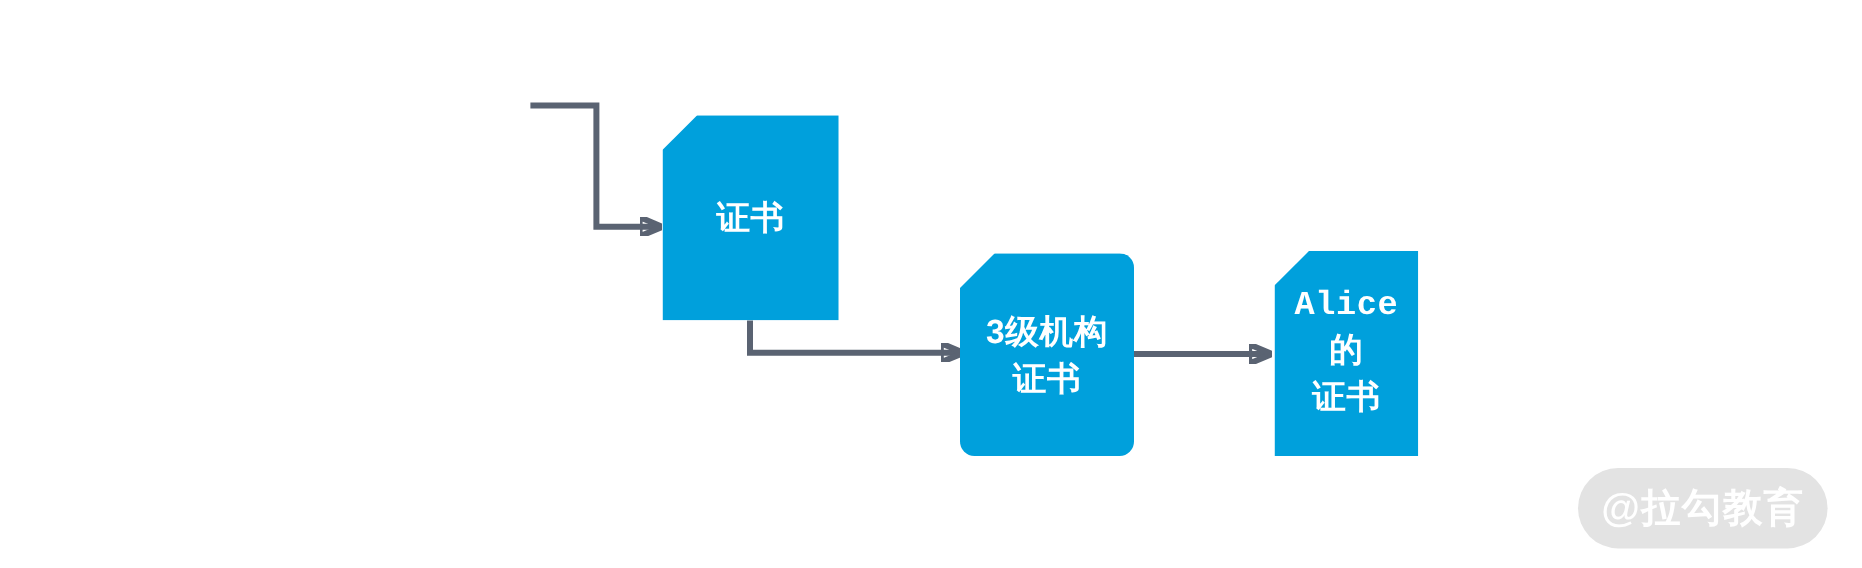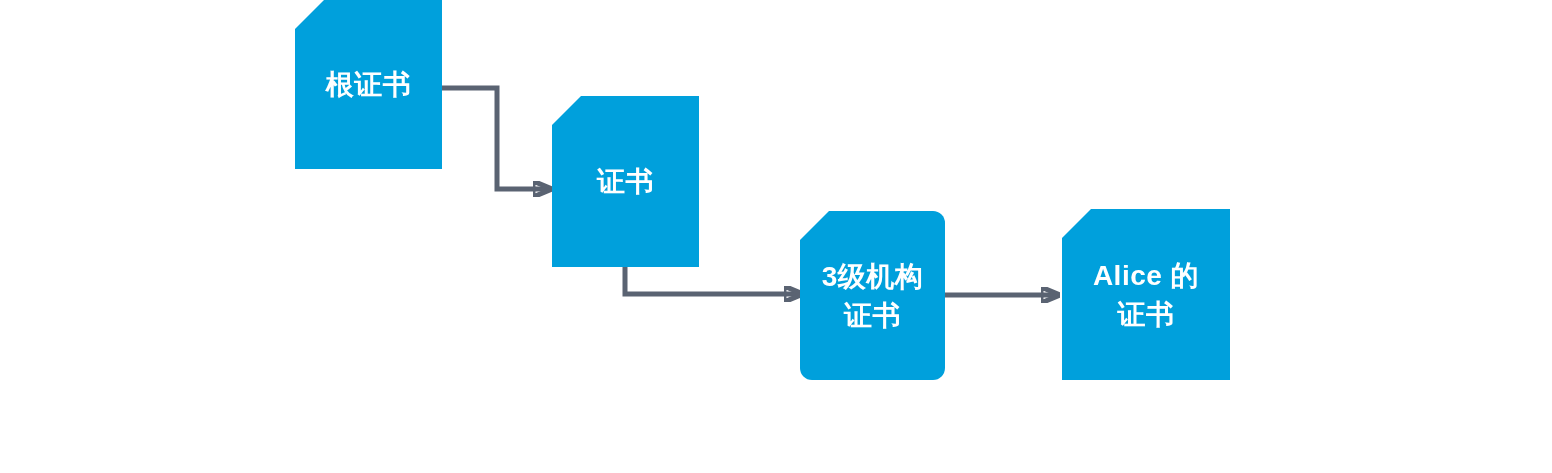--- a/index.html
+++ b/index.html
@@ -44,21 +44,21 @@
     font-size:28px;
     font-weight:600;
     line-height:39px;
     text-align:center;
     letter-spacing:0.5px;
   }
   .node .label span{display:block;}
   .node-root  {left:295px;  top:0;     width:147px; height:169px;}
   .node-l2    {left:552px;  top:96px;  width:147px; height:171px;}
   .node-l3    {left:800px;  top:211px; width:145px; height:169px;border-radius:12px;}
-  .node-alice {left:1062px; top:209px; width:168px; height:171px;}
+  .node-alice {left:1062px; top:209px; width:120px; height:171px;font-family:Liberation Mono, monospace;}
   .watermark{
     position:absolute;
     left:1315px; top:390px;
     width:208px; height:67px;
     border-radius:34px;
     background:var(--wm-pill);
     display:flex;
     align-items:center;
     justify-content:center;
   }
@@ -78,26 +78,20 @@
     <defs>
       <marker id="ah" markerUnits="userSpaceOnUse" markerWidth="19" markerHeight="16" viewBox="0 0 19 16" refX="17" refY="8" orient="auto">
         <path d="M0,0 L19,8 L0,16 Z" fill="#5a6372" stroke="none"></path>
       </marker>
     </defs>
     <path d="M442 88 H497 V189 H550" marker-end="url(#ah)"></path>
     <path d="M625 267 V294 H801" marker-end="url(#ah)"></path>
     <path d="M945 295 H1058" marker-end="url(#ah)"></path>
   </svg>
 
-  <div class="node node-root">
-    <div class="label">
-      <span>根证书</span>
-      <span></span>
-    </div>
-  </div>
 
   <div class="node node-l2">
     <div class="label">
       <span>证书</span>
     </div>
   </div>
 
   <div class="node node-l3">
     <div class="label">
       <span>3级机构</span>
@@ -105,14 +99,17 @@
     </div>
   </div>
 
   <div class="node node-alice">
     <div class="label">
       <span>Alice 的</span>
       <span>证书</span>
     </div>
   </div>
 
+  <div class="watermark">
+    <span>@拉勾教育</span>
+  </div>
 
 </div>
 
 </body></html>

